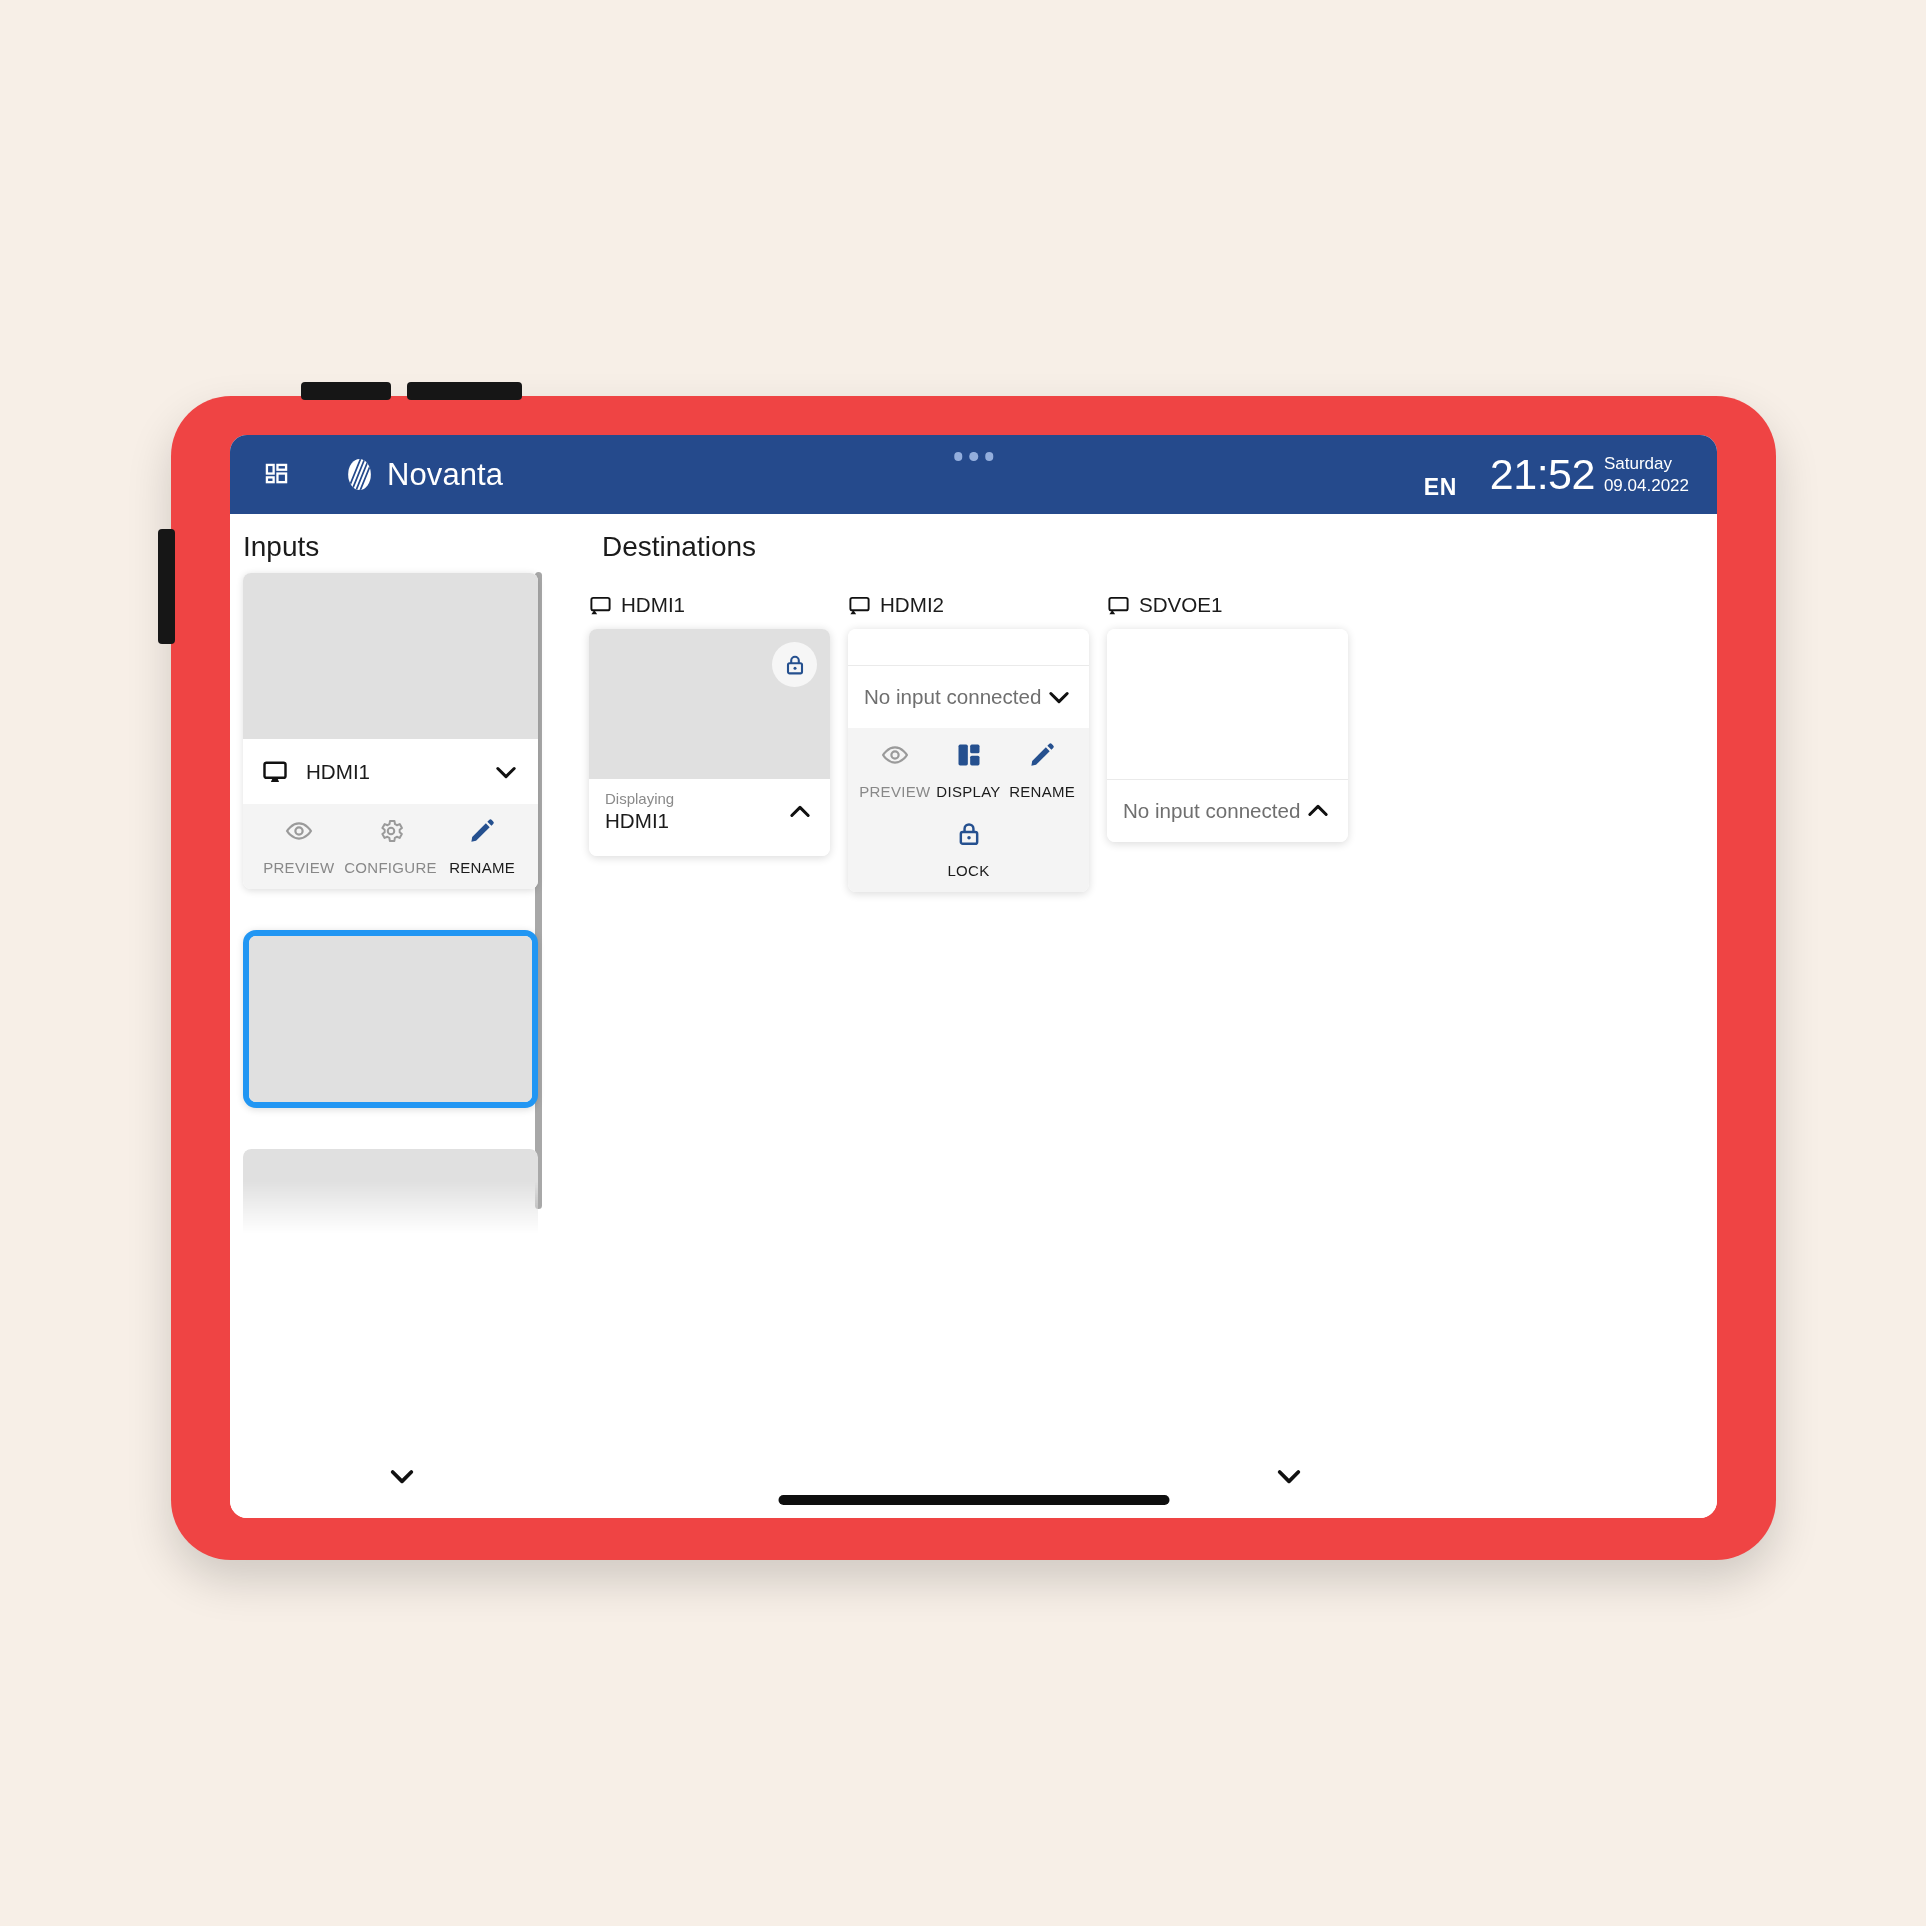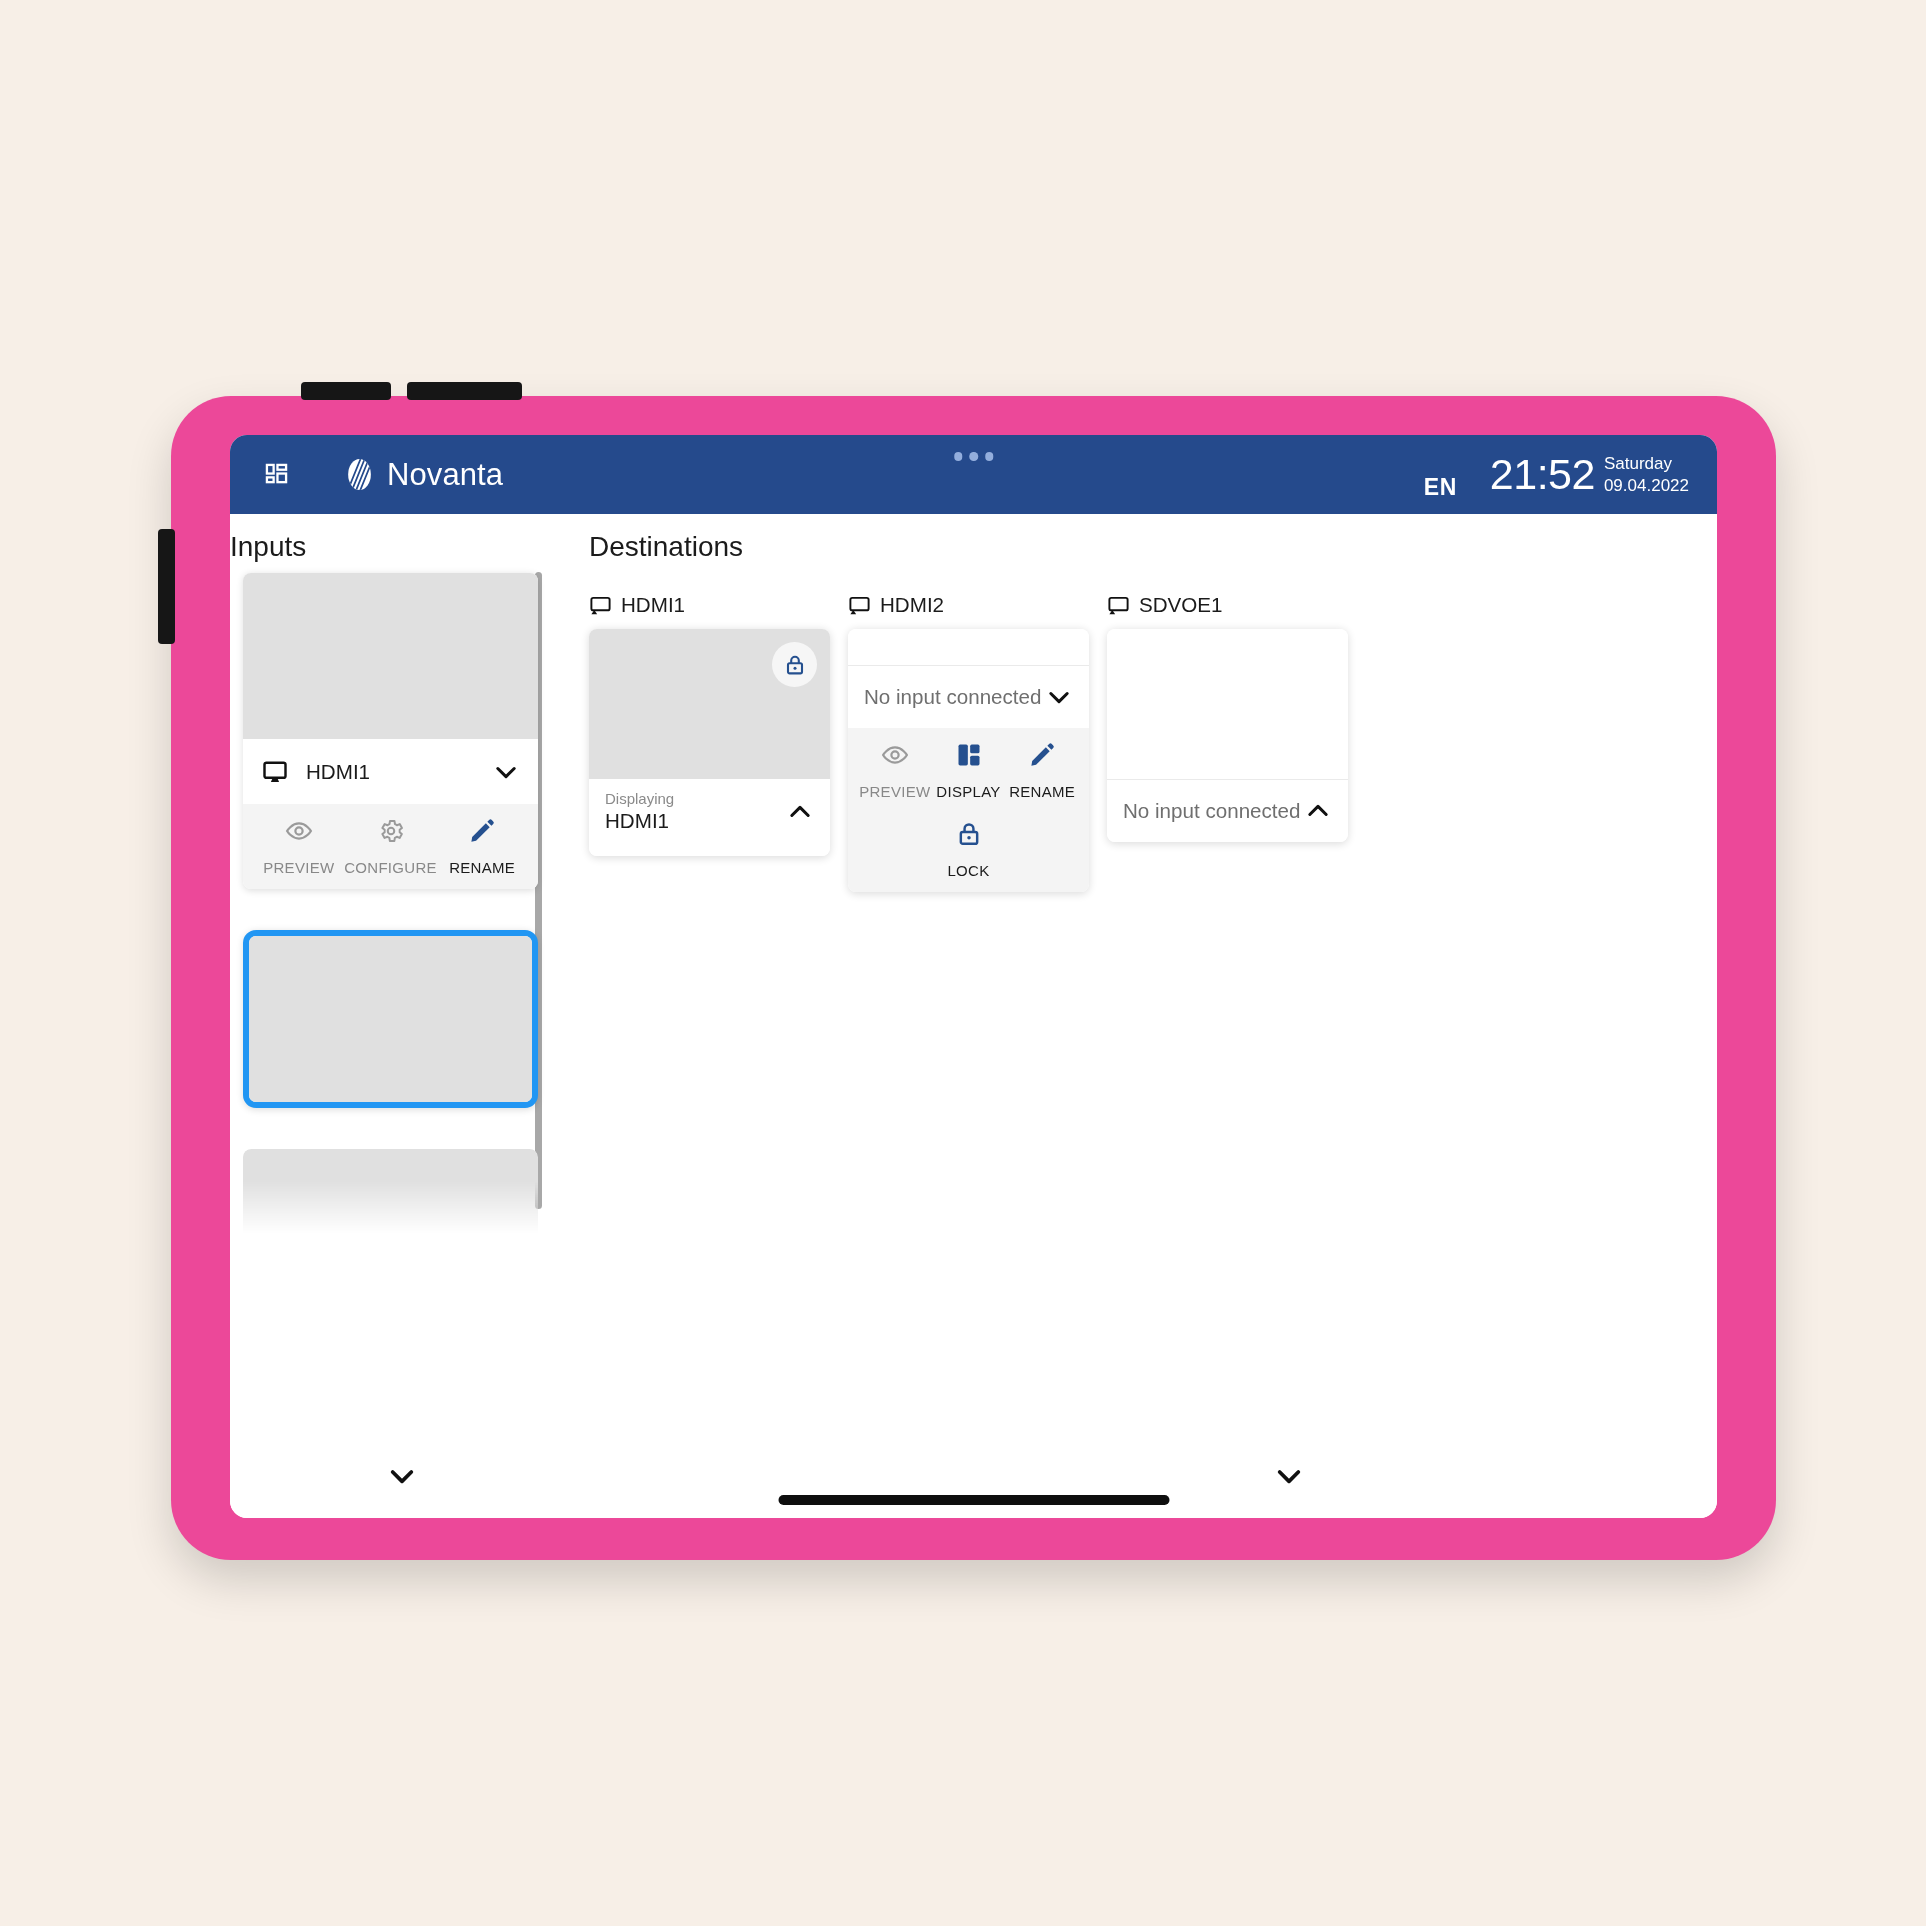--- a/index.html
+++ b/index.html
@@ -8,21 +8,21 @@
     background:#f7efe7;
     font-family:"Liberation Sans", sans-serif;
     overflow:hidden;
   }
 
   
   #device-frame{
     position:absolute;
     left:171px; top:396px;
     width:1605px; height:1164px;
-    background:#ec4899;
+    background:#ef4444;
     border-radius:60px;
     box-shadow:0 20px 45px rgba(0,0,0,.16);
   }
   .side-btn{
     position:absolute;
     background:#161616;
     border-radius:4px;
   }
   #volume-button-up{ left:130px; top:-14px; width:90px; height:18px; }
   #volume-button-down{ left:236px; top:-14px; width:115px; height:18px; }
@@ -109,20 +109,21 @@
   .nav-item.active .nav-label{ color:#4c4c4c; }
 
   
   #inputs-pane{
     width:321px; flex:0 0 321px;
     position:relative;
     padding-top:17px;
   }
   .column-title{
     font-size:28px; color:#1b1b1b; font-weight:400;
+    margin-left:13px;
   }
   #inputs-scroll{
     position:absolute;
     left:0; right:0; top:59px; bottom:0;
     padding:0 14px 0 13px;
   }
   #inputs-scrollbar-track{
     position:absolute;
     left:305px; top:58px;
     width:7px; height:637px;

